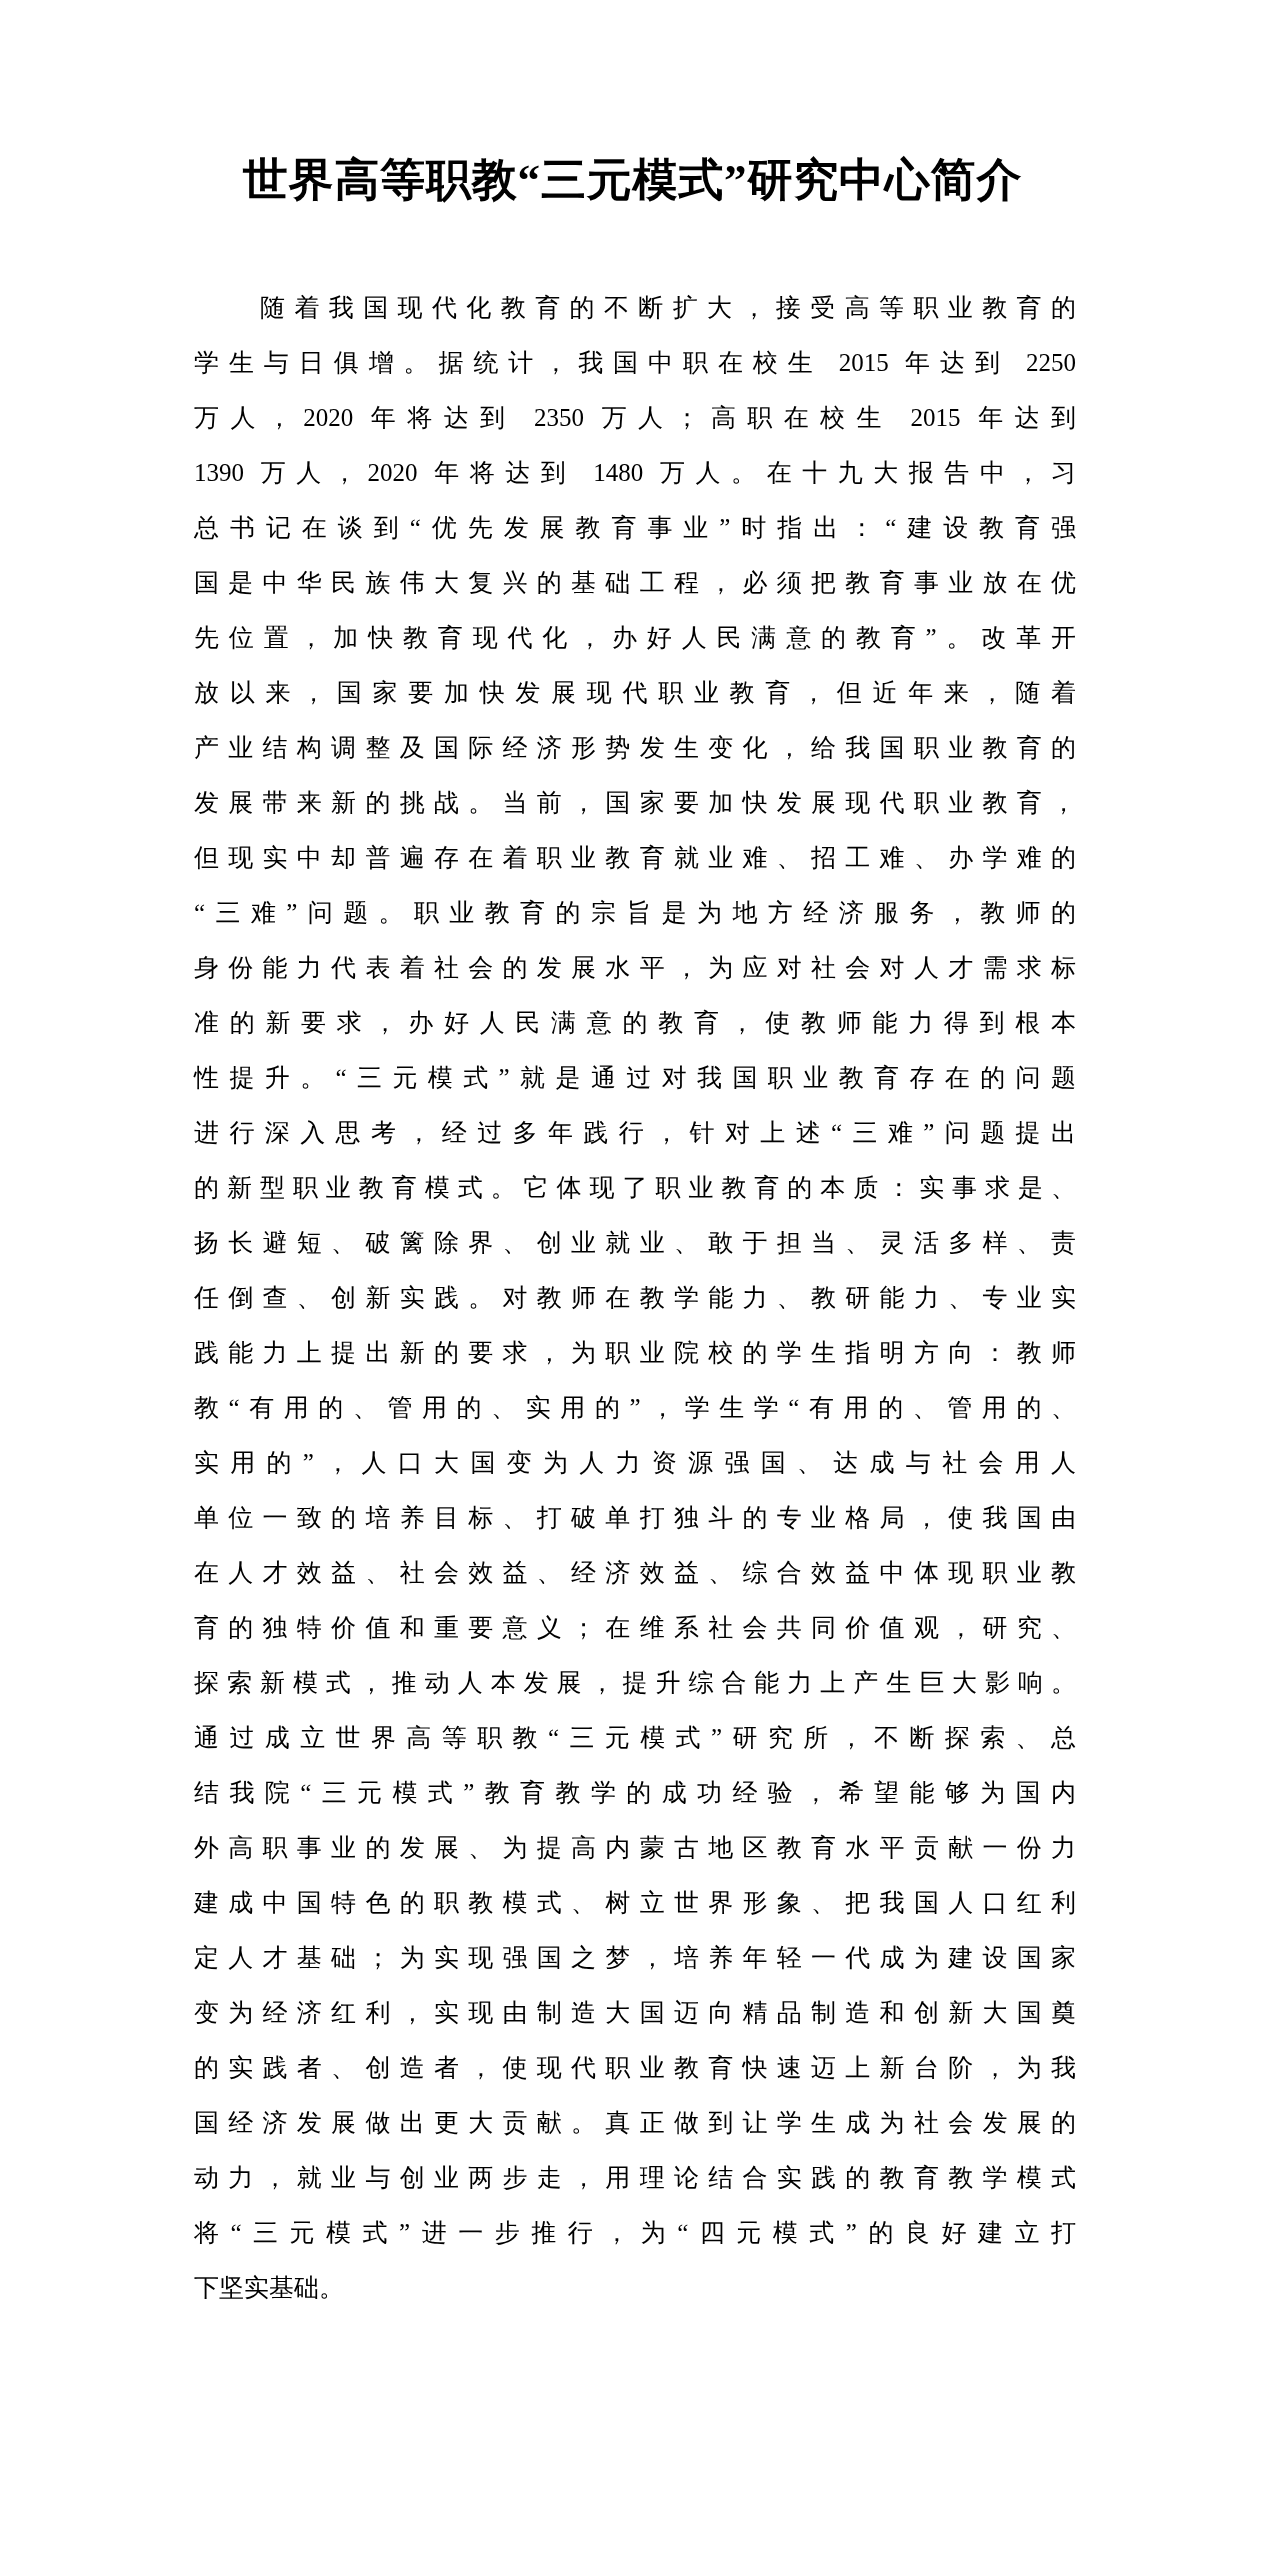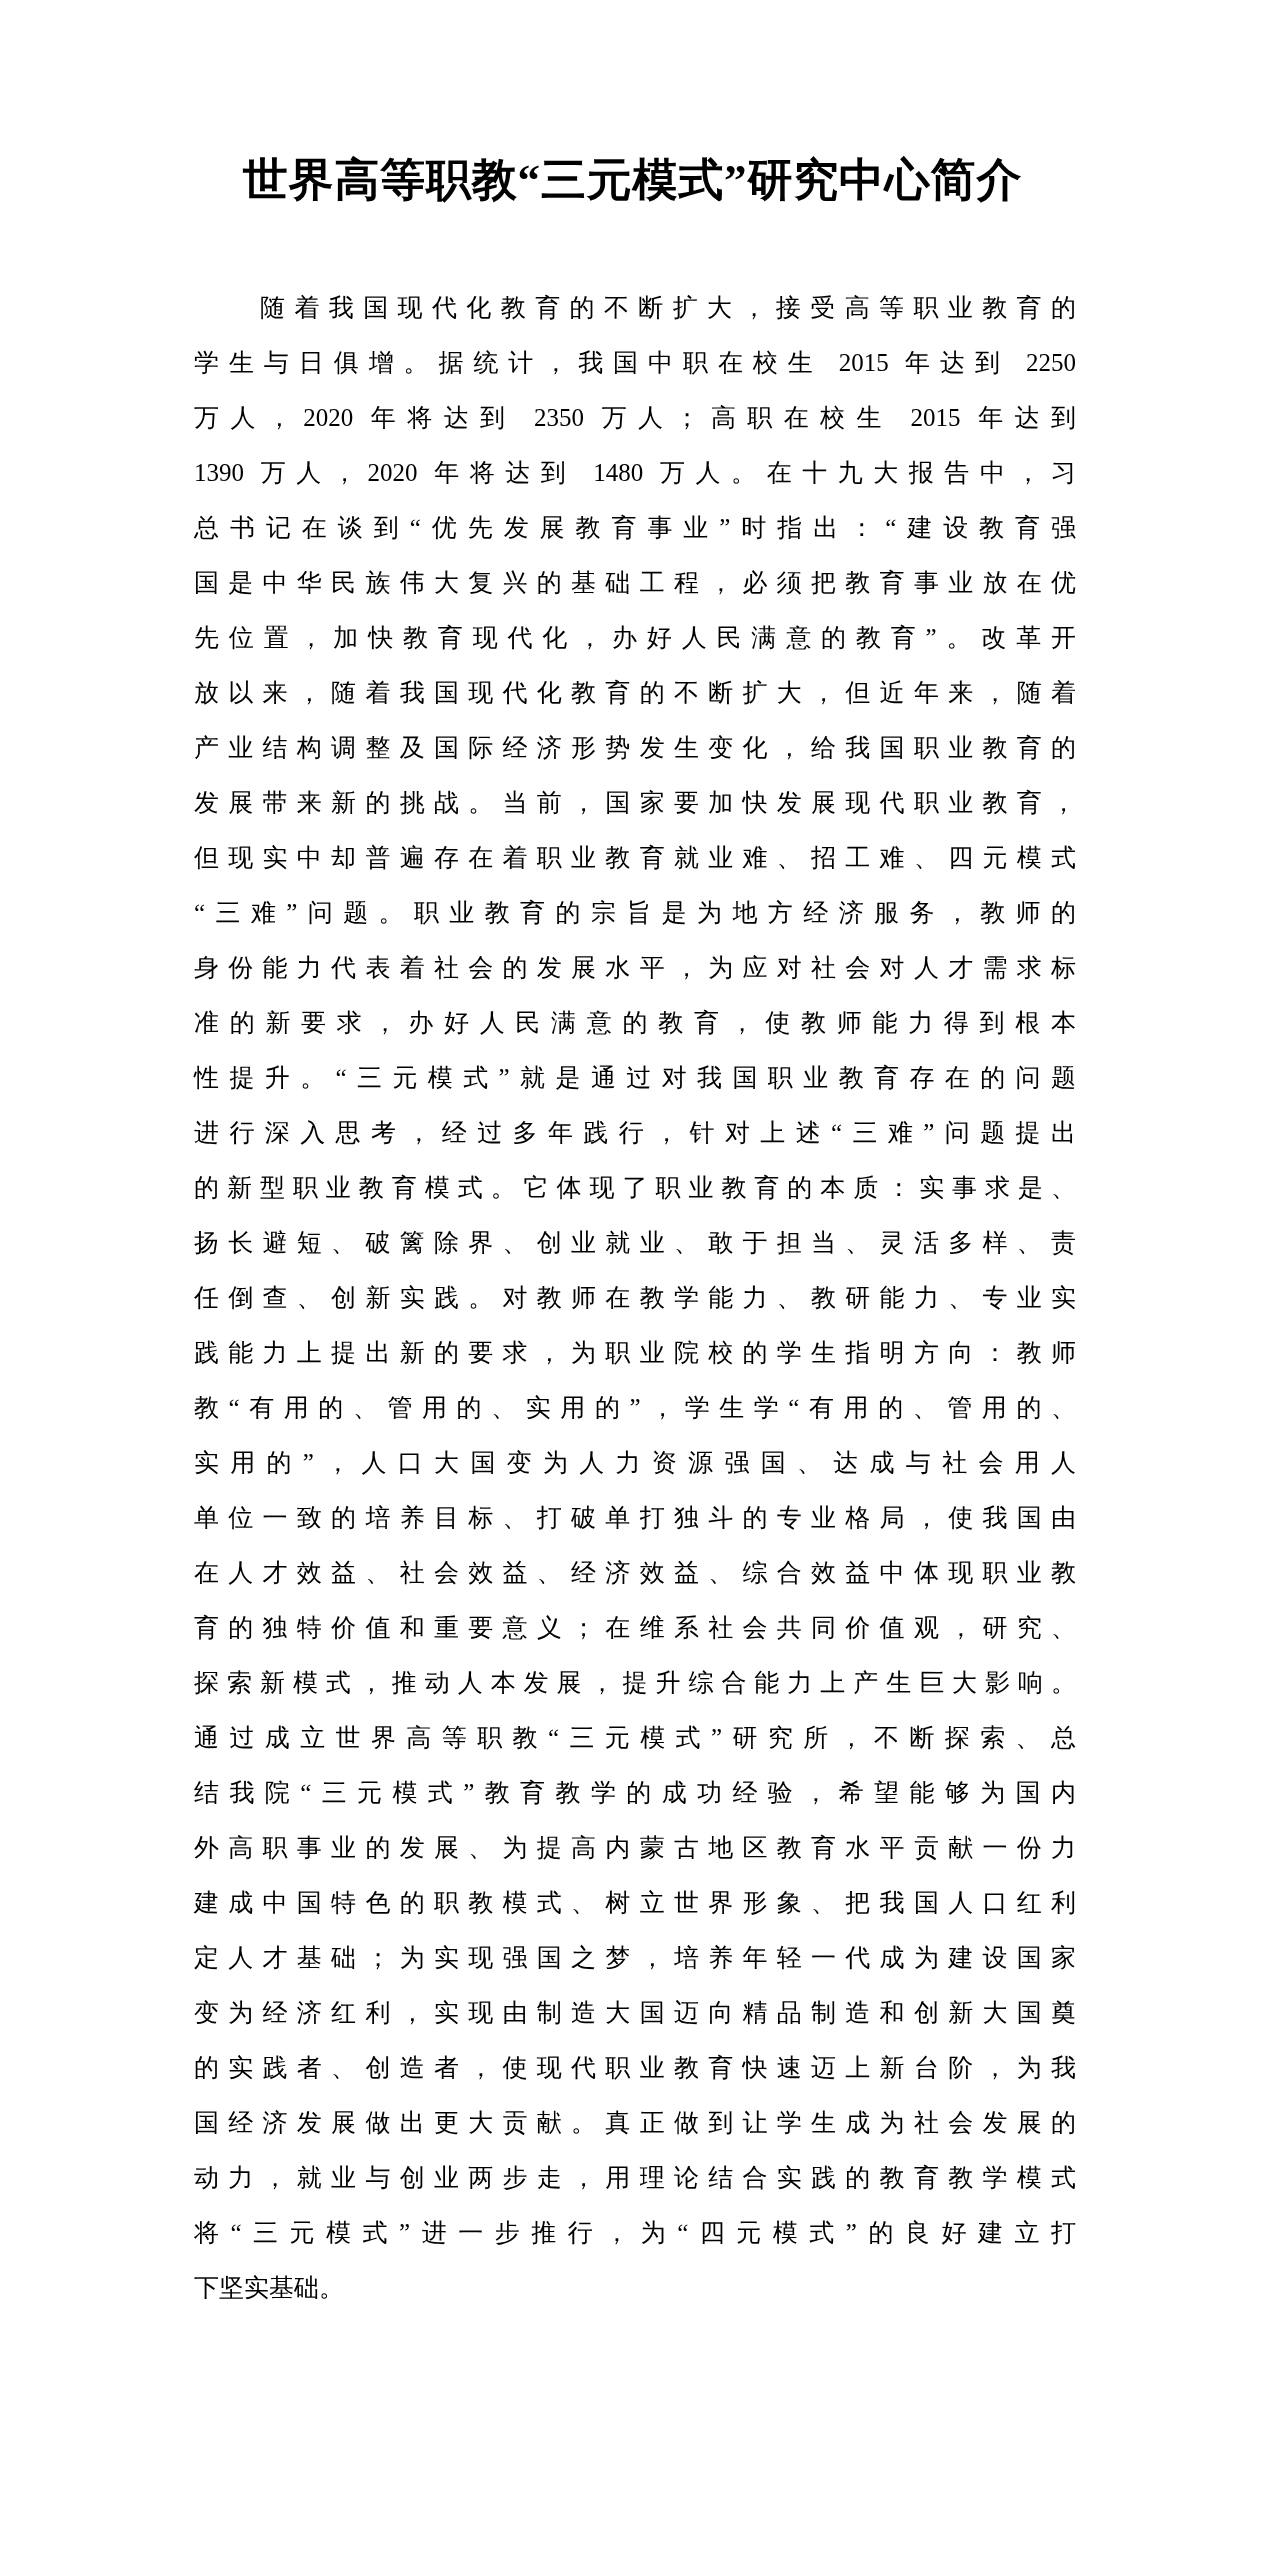--- a/index.html
+++ b/index.html
@@ -59,24 +59,24 @@
   <h1 class="doc-title">世界高等职教“三元模式”研究中心简介</h1>
   <div class="doc-body">
 
   <div class="text-line">随着我国现代化教育的不断扩大，接受高等职业教育的</div>
       <div class="text-line">学生与日俱增。据统计，我国中职在校生 2015 年达到 2250</div>
       <div class="text-line">万人，2020 年将达到 2350 万人；高职在校生 2015 年达到</div>
       <div class="text-line">1390 万人，2020 年将达到 1480 万人。在十九大报告中，习</div>
       <div class="text-line">总书记在谈到“优先发展教育事业”时指出：“建设教育强</div>
       <div class="text-line">国是中华民族伟大复兴的基础工程，必须把教育事业放在优</div>
       <div class="text-line">先位置，加快教育现代化，办好人民满意的教育”。改革开</div>
-      <div class="text-line">放以来，随着我国现代化教育的不断扩大，但近年来，随着</div>
+      <div class="text-line">放以来，国家要加快发展现代职业教育，但近年来，随着</div>
       <div class="text-line">产业结构调整及国际经济形势发生变化，给我国职业教育的</div>
       <div class="text-line">发展带来新的挑战。当前，国家要加快发展现代职业教育，</div>
-      <div class="text-line">但现实中却普遍存在着职业教育就业难、招工难、四元模式</div>
+      <div class="text-line">但现实中却普遍存在着职业教育就业难、招工难、办学难的</div>
       <div class="text-line">“三难”问题。职业教育的宗旨是为地方经济服务，教师的</div>
       <div class="text-line">身份能力代表着社会的发展水平，为应对社会对人才需求标</div>
       <div class="text-line">准的新要求，办好人民满意的教育，使教师能力得到根本</div>
       <div class="text-line">性提升。“三元模式”就是通过对我国职业教育存在的问题</div>
       <div class="text-line">进行深入思考，经过多年践行，针对上述“三难”问题提出</div>
       <div class="text-line">的新型职业教育模式。它体现了职业教育的本质：实事求是、</div>
       <div class="text-line">扬长避短、破篱除界、创业就业、敢于担当、灵活多样、责</div>
       <div class="text-line">任倒查、创新实践。对教师在教学能力、教研能力、专业实</div>
       <div class="text-line">践能力上提出新的要求，为职业院校的学生指明方向：教师</div>
       <div class="text-line">教“有用的、管用的、实用的”，学生学“有用的、管用的、</div>

